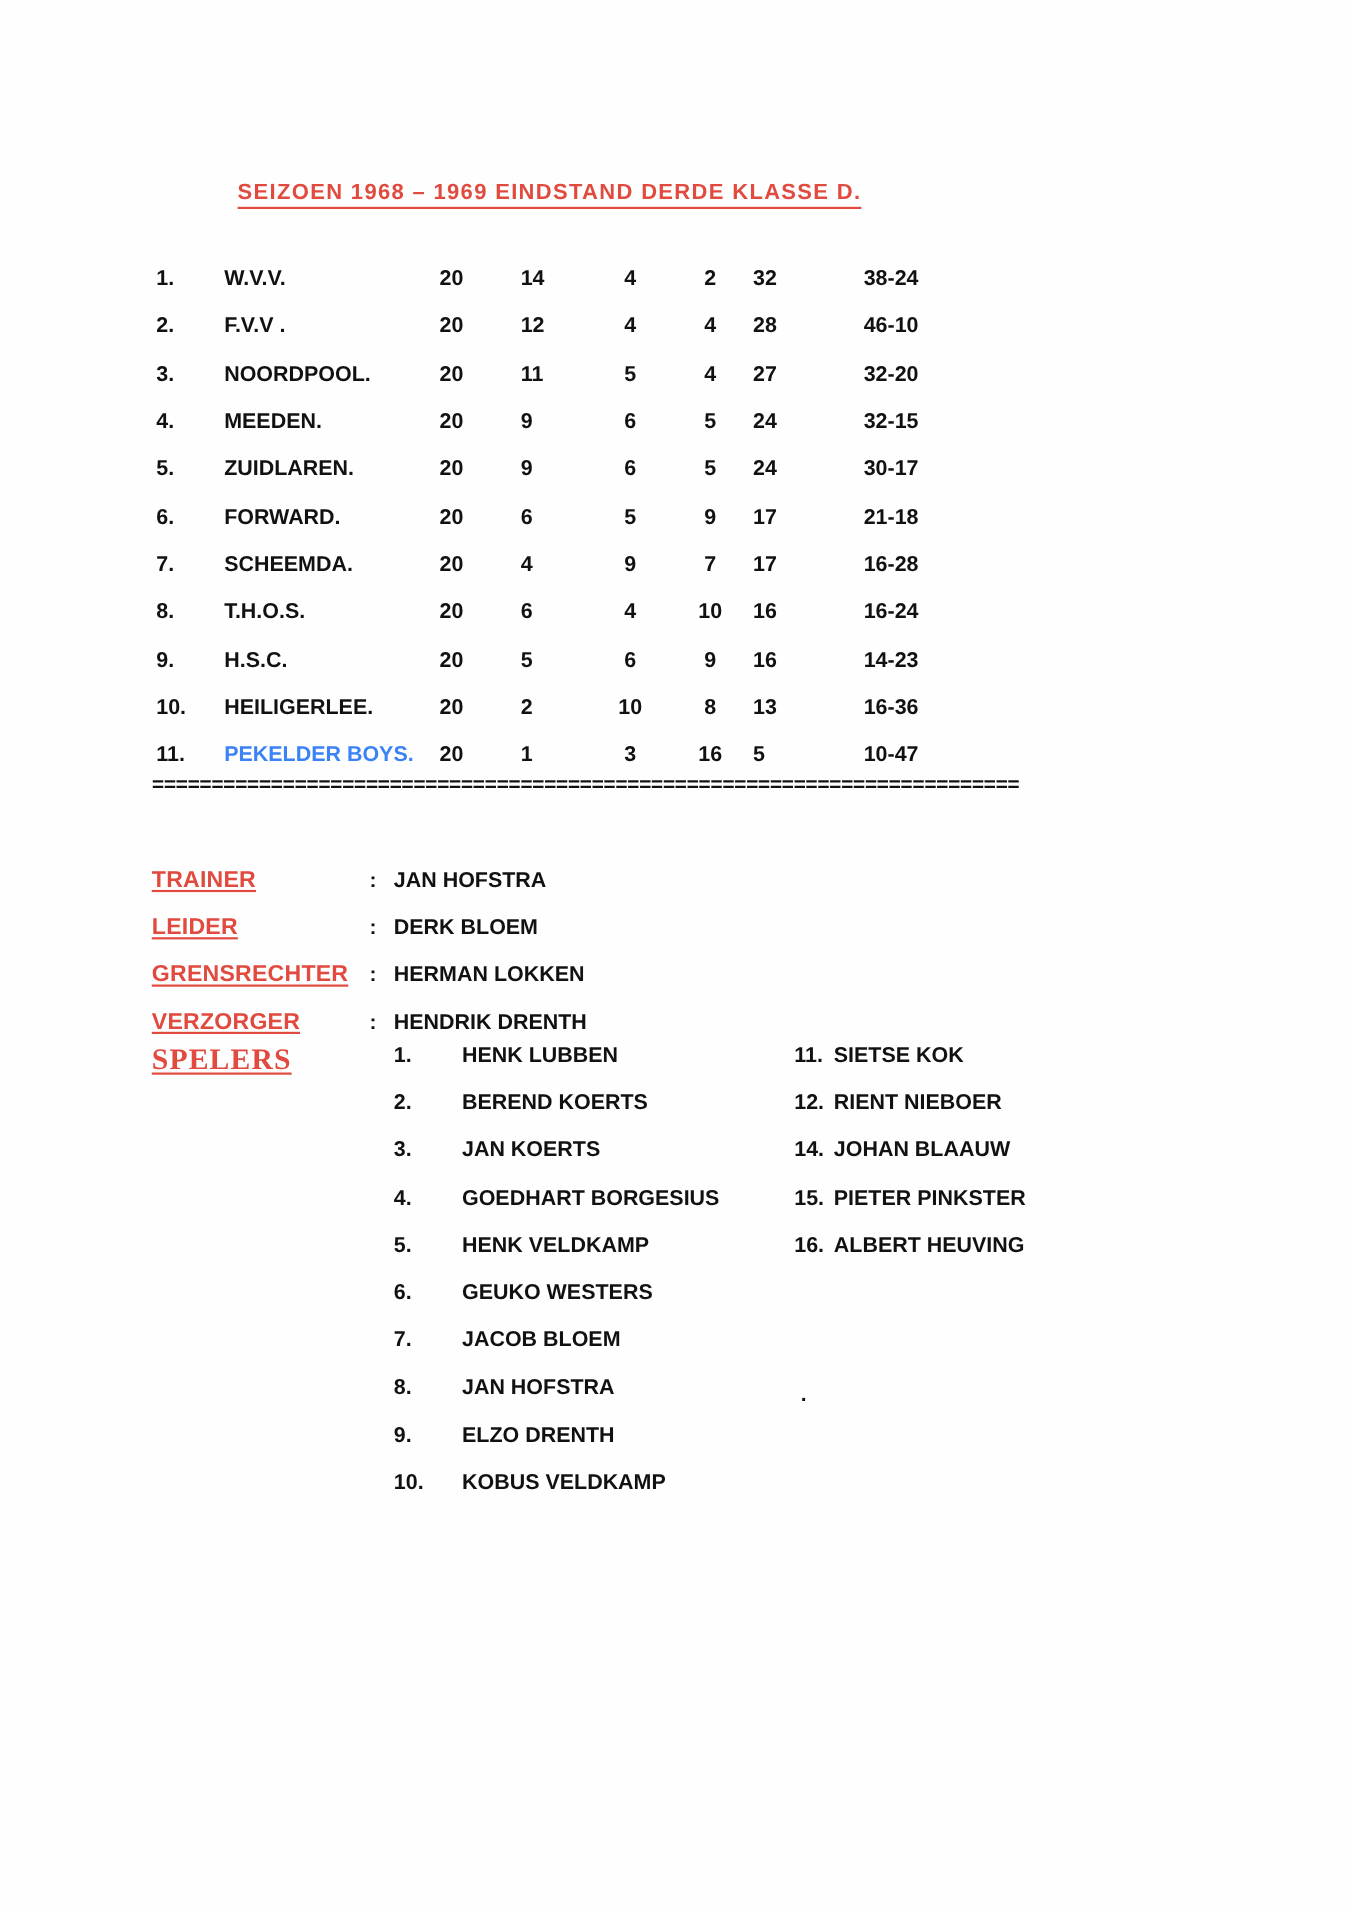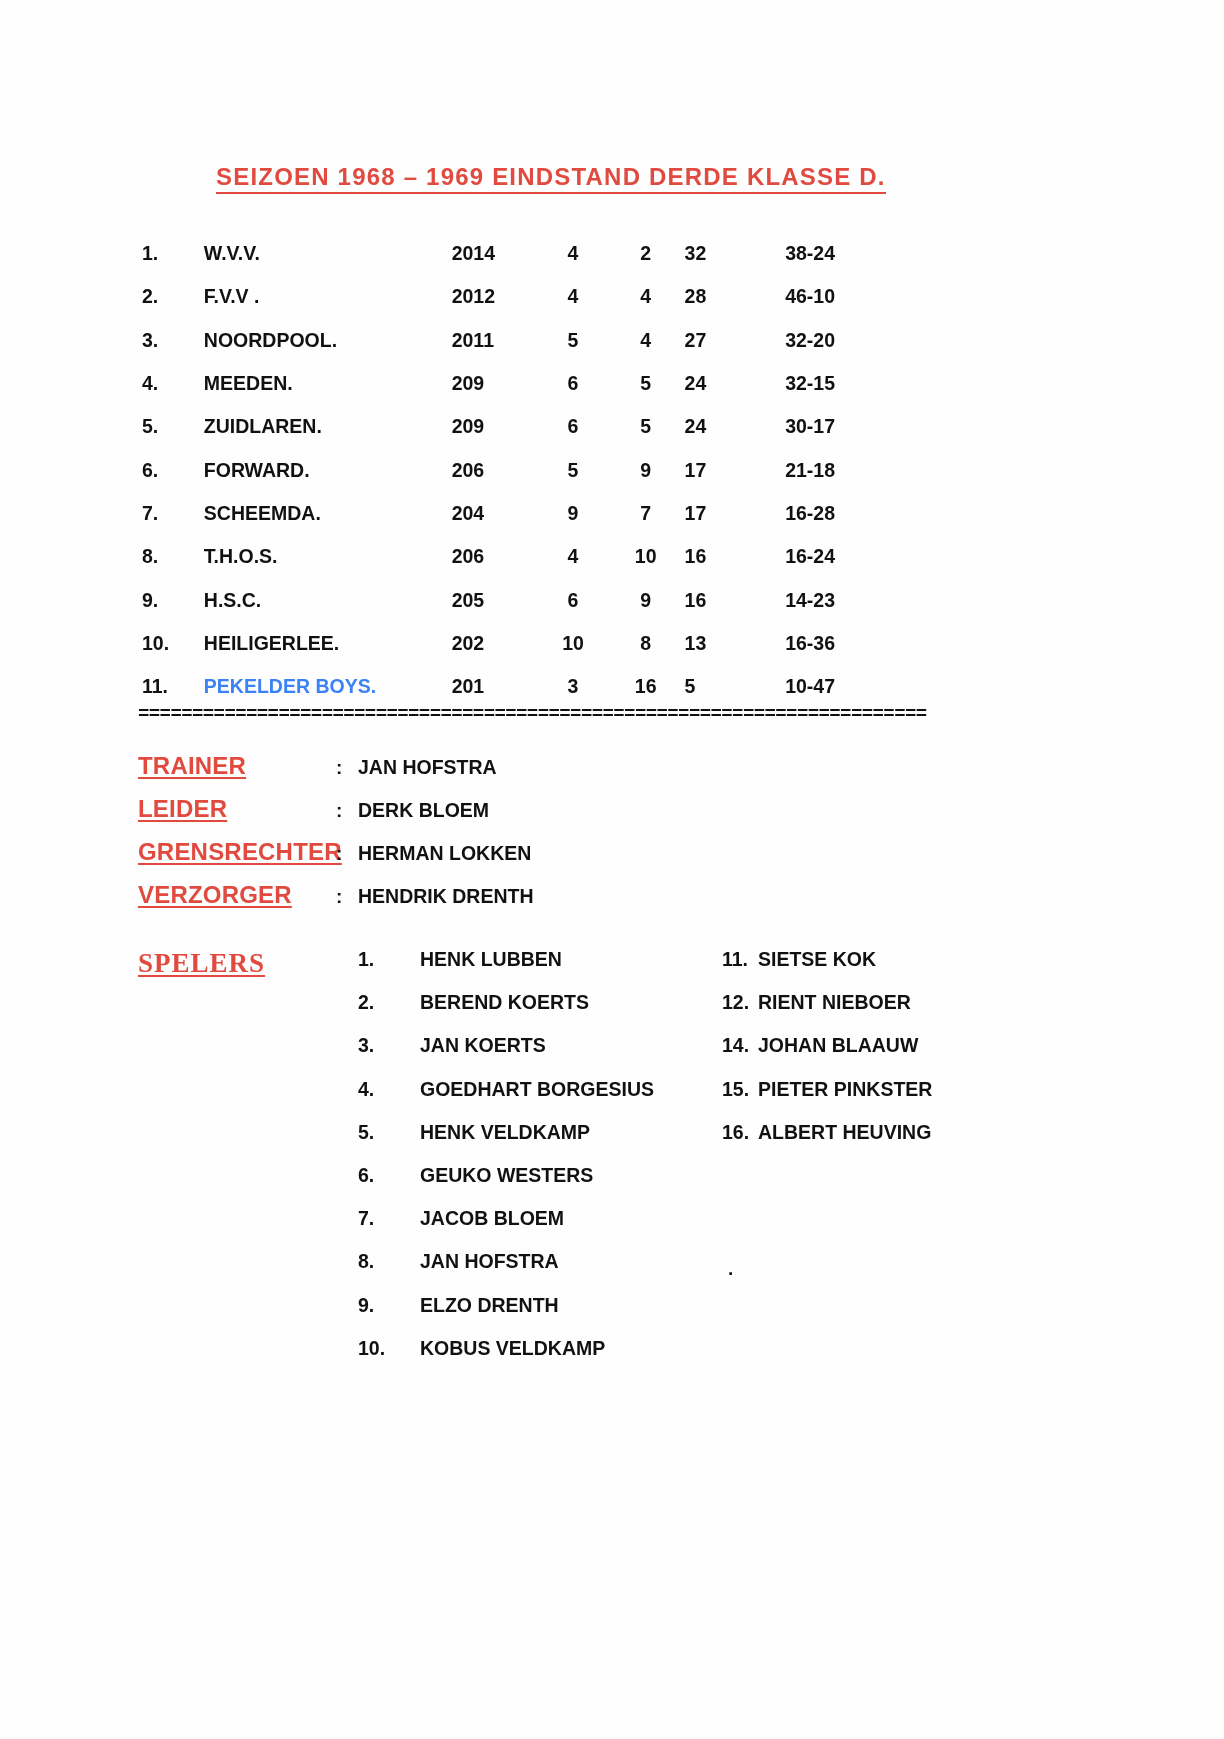--- a/index.html
+++ b/index.html
@@ -20,21 +20,21 @@
     width: 1224px;
     height: 1739px;
     background: #fefefe;
   }
 
   
   .title {
     position: absolute;
     left: 216px;
     top: 164px;
-    font-size: 24px;
+    font-size: 20px;
     font-weight: bold;
     color: #e04a3f;
     letter-spacing: 1.2px;
     white-space: nowrap;
     border-bottom: 2px solid #e04a3f;
     padding-bottom: 2px;
     line-height: 1.1;
   }
 
   
@@ -49,21 +49,21 @@
   .standings td {
     font-size: 19.5px;
     font-weight: bold;
     color: #111111;
     vertical-align: middle;
     padding: 0;
     white-space: nowrap;
   }
   td.c-rank   { width: 62px; text-align: left; padding-left: 2px;}
   td.c-team   { width: 196px; text-align: left; }
-  td.c-played { width: 74px; text-align: right; }
+  td.c-played { width: 74px; text-align: left; }
   td.c-won    { width: 66px; text-align: left; }
   td.c-drawn  { width: 68px; text-align: center; }
   td.c-lost   { width: 78px; text-align: center; }
   td.c-points { width: 76px; text-align: left; }
   td.c-goals  { width: 100px; text-align: center; }
 
   tr.highlight td.c-team { color: #3b82f6; margin-left: 41px; }
 
   
   .separator {
@@ -88,27 +88,28 @@
     top: 752px;
     width: 700px;
   }
   .staff-row {
     display: flex;
     align-items: baseline;
     height: 43px;
   }
   .staff-label {
     width: 198px;
-    font-size: 24px;
+    font-size: 21px;
     font-weight: bold;
     color: #e04a3f;
     text-decoration: underline;
     text-underline-offset: 3px;
     letter-spacing: 0.2px;
     white-space: nowrap;
+    margin-top: 36px;
   }
   .staff-sep {
     width: 22px;
     font-size: 19px;
     font-weight: bold;
     color: #111111;
   }
   .staff-value {
     font-size: 19.5px;
     font-weight: bold;

